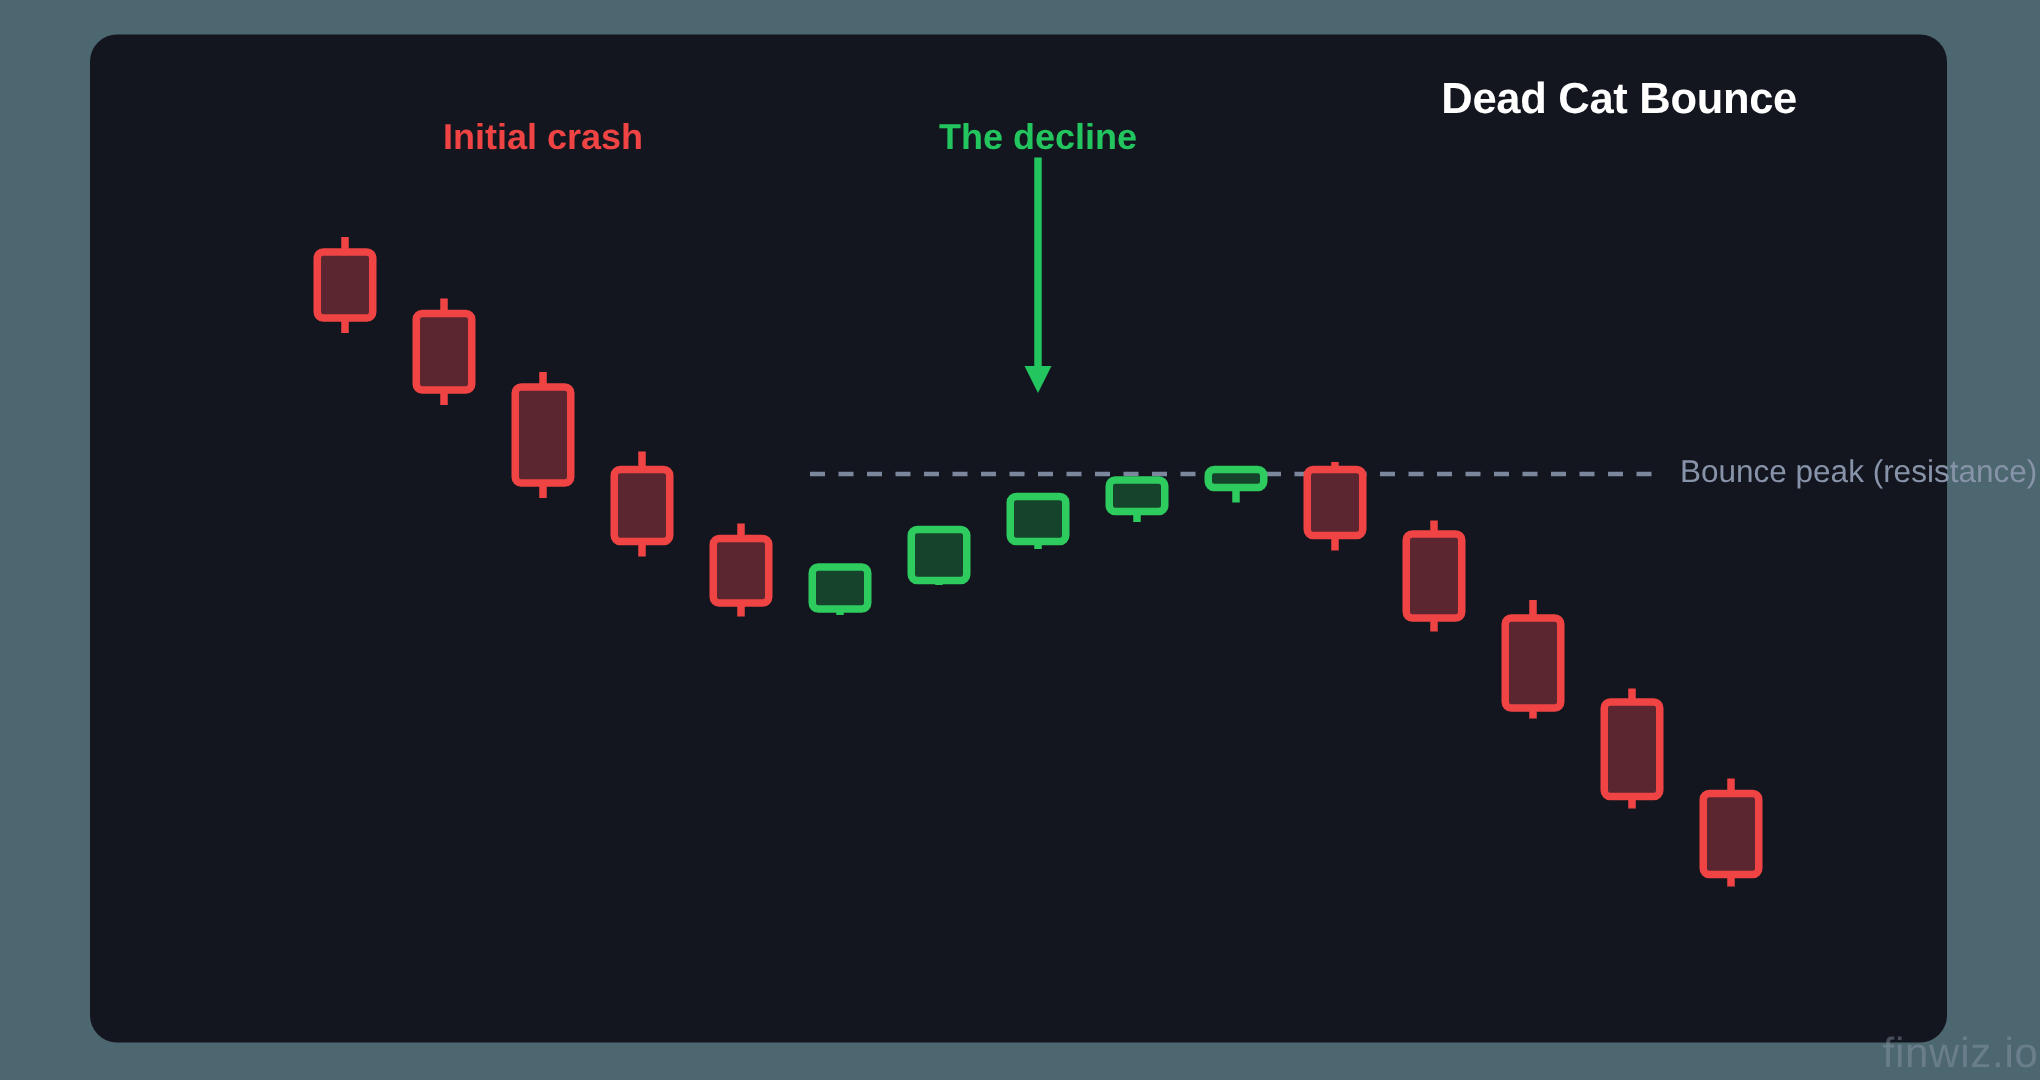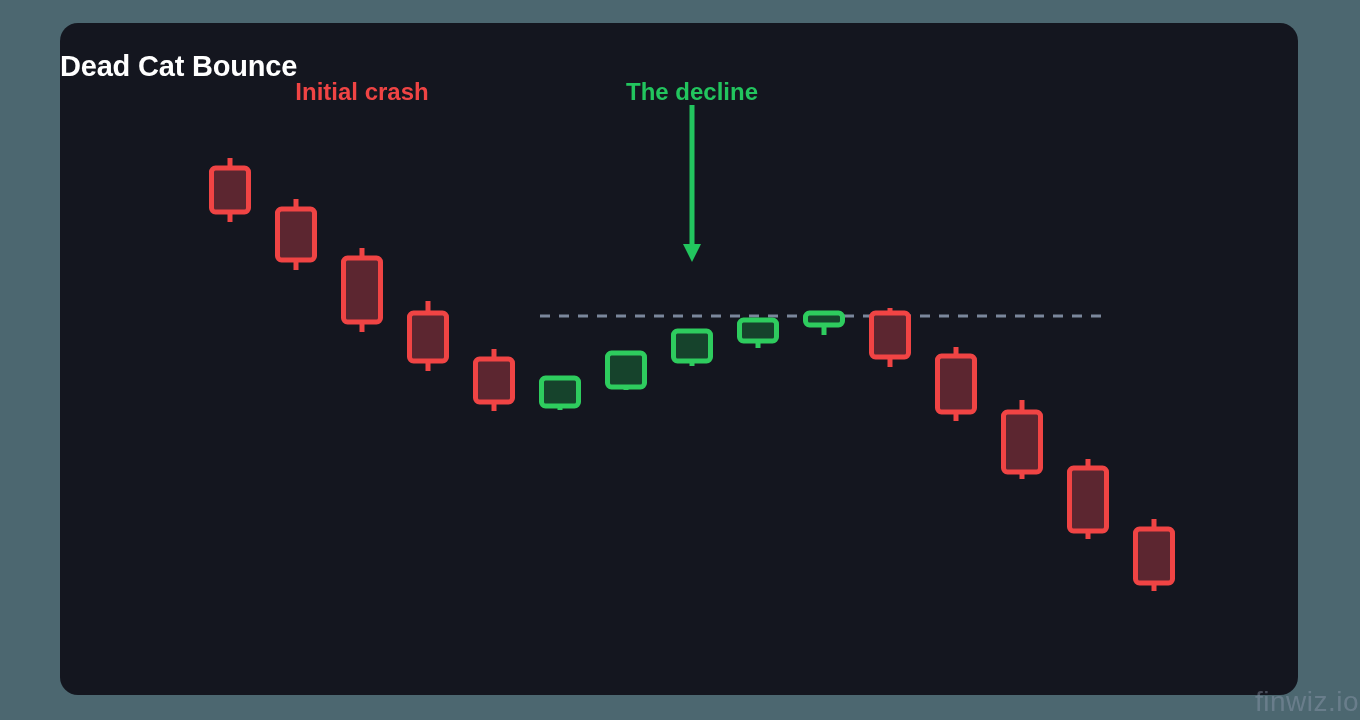--- a/index.html
+++ b/index.html
@@ -36,21 +36,21 @@
   .plot-svg {
     position: absolute;
     left: 0;
     top: 0;
   }
   #chart-title {
     position: absolute;
     left: 0;
     top: 27px;
     width: 1138px;
-    text-align: left;
+    text-align: right;
     color: #ffffff;
     font-size: 29px;
     font-weight: bold;
     letter-spacing: -0.2px;
     white-space: nowrap;
   }
   .phase-label {
     position: absolute;
     font-size: 24px;
     font-weight: bold;
@@ -151,16 +151,17 @@
           <rect x="1075.5" y="506" width="37" height="54" rx="4" ry="4" fill="#5c2630" stroke="#f04444" stroke-width="5"></rect>
         </g>
       </svg>
   </div>
 
   <div id="chart-title">Dead Cat Bounce</div>
 
   <div class="phase-label" id="phase-label-0">Initial crash</div>
   <div class="phase-label" id="phase-label-1">The decline</div>
 
+  <div id="resistance-label">Bounce peak (resistance)</div>
 
   <div id="watermark">finwiz.io</div>
 
 </div>
 
 </body></html>

